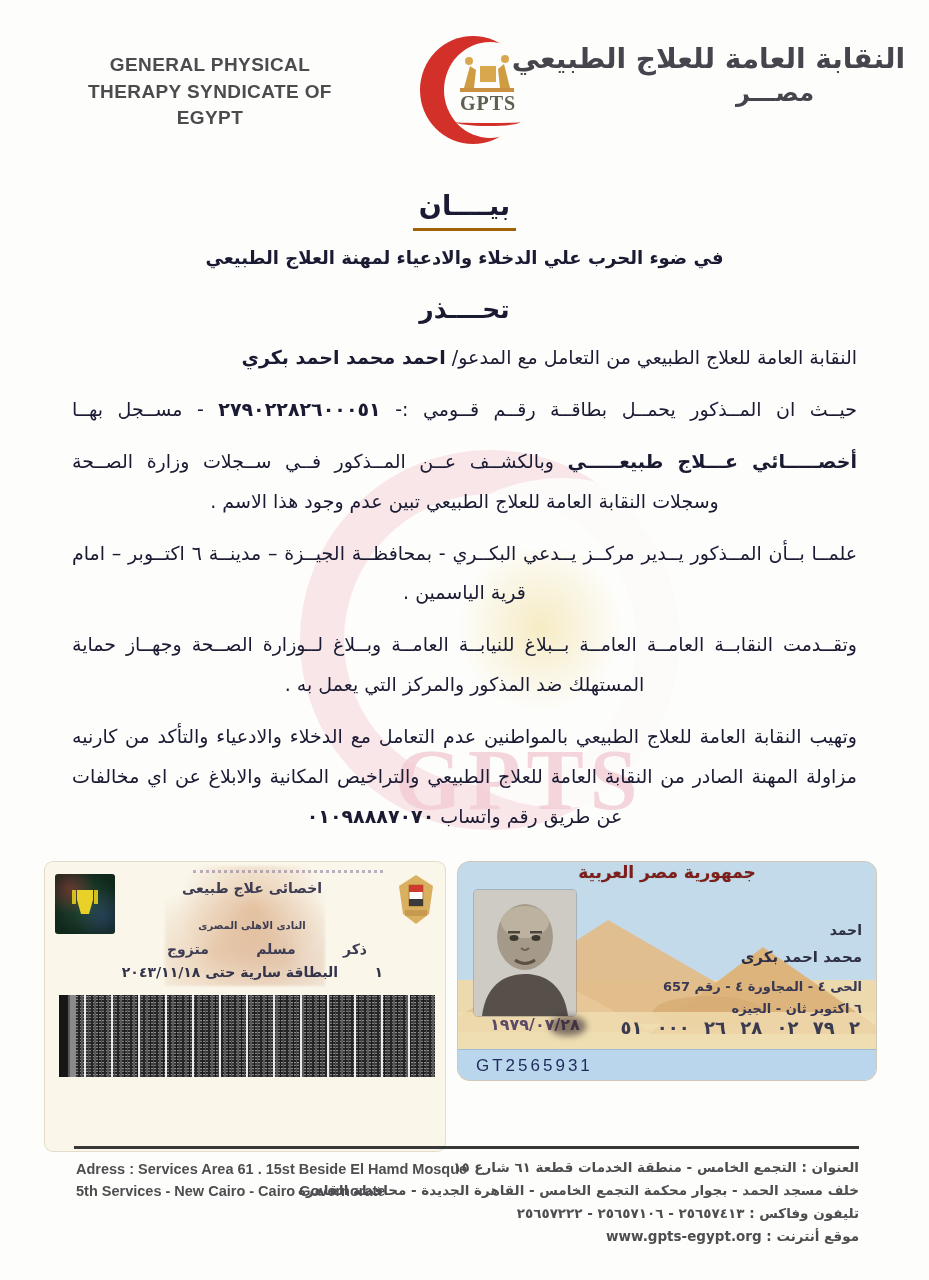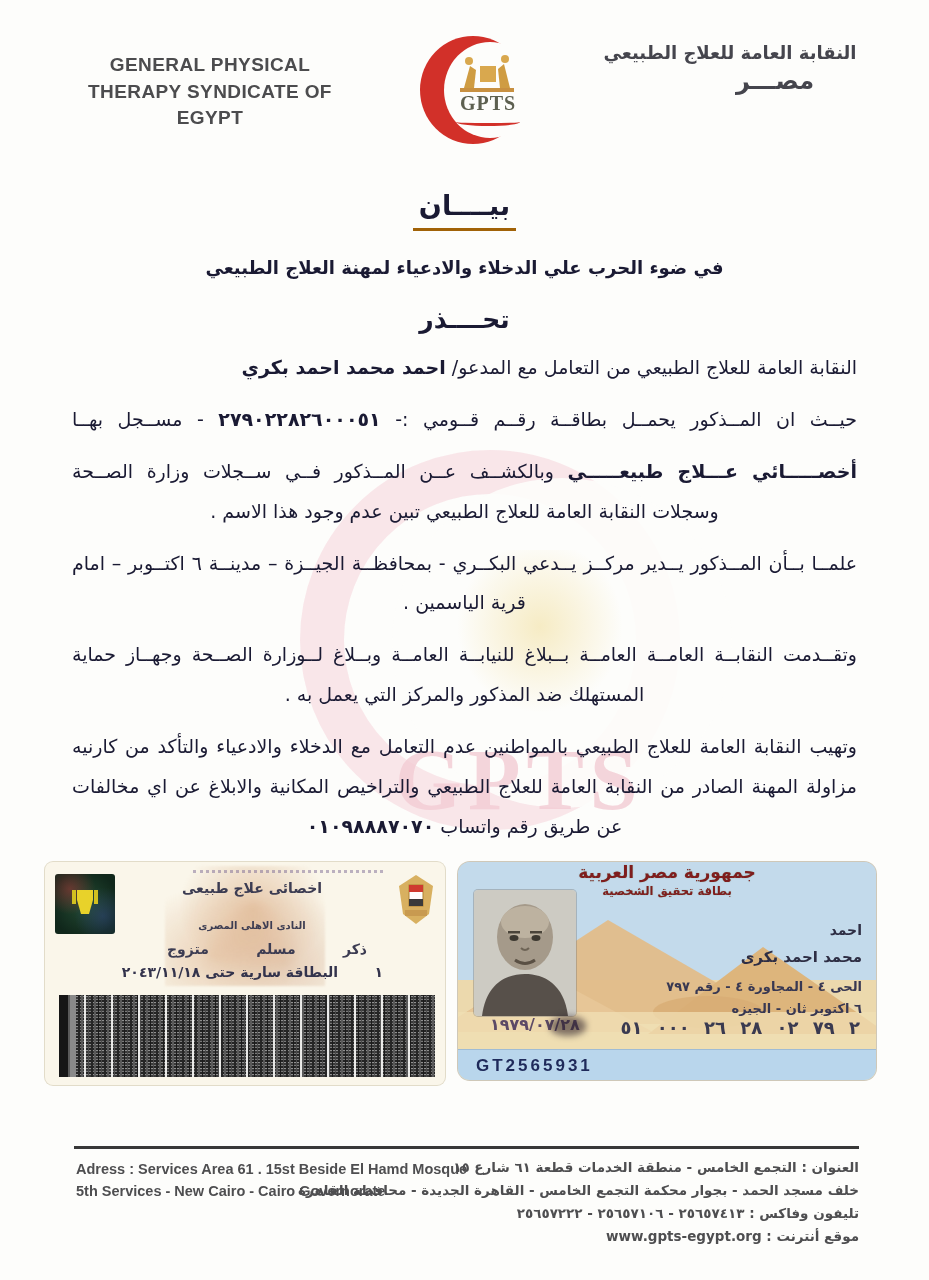--- a/index.html
+++ b/index.html
@@ -22,46 +22,46 @@
   }
   .logo-figs{position:absolute;left:34px;top:12px;width:66px;height:58px;}
   .logo-text{
     position:absolute;left:30px;top:56px;width:76px;text-align:center;
     font-family:"Liberation Serif",serif;font-weight:bold;font-size:20px;
     color:#5d6050;letter-spacing:1px;
   }
   .logo-underline{position:absolute;left:36px;top:82px;width:64px;height:5px;
     border-bottom:3px solid #d23029;border-radius:0 0 50% 50%;}
   .hdr-ar{position:absolute;right:24px;top:42px;width:350px;text-align:center;direction:rtl;color:#45454d;}
-  .hdr-ar .t1{font-size:18px;font-weight:bold;white-space:nowrap;}
+  .hdr-ar .t1{font-size:28px;font-weight:bold;white-space:nowrap;}
   .hdr-ar .t2{font-size:24px;font-weight:bold;margin-top:4px;transform:translateX(45px);letter-spacing:3px;}
   
   .watermark{position:absolute;left:300px;top:430px;width:440px;height:430px;pointer-events:none;z-index:0;}
   .wm-ring{position:absolute;left:0;top:20px;width:380px;height:380px;border-radius:50%;
     border:44px solid #f6d4da;box-sizing:border-box;opacity:.55;}
   .wm-cut{position:absolute;left:92px;top:48px;width:340px;height:330px;border-radius:50%;background:#fdfdfb;opacity:.9;}
   .wm-gold{position:absolute;left:150px;top:120px;width:180px;height:170px;
     background:radial-gradient(ellipse at 50% 45%,rgba(238,214,130,.45),transparent 65%);}
   .wm-text{position:absolute;left:95px;top:300px;font-family:"Liberation Serif",serif;
     font-weight:bold;font-size:86px;letter-spacing:6px;color:#f3ccd4;opacity:.8;}
   
   .stmt{position:absolute;top:190px;right:72px;left:72px;direction:rtl;z-index:2;}
   .stmt-title{text-align:center;font-size:27px;font-weight:bold;}
   .stmt-title span{border-bottom:3px solid #a16207;padding:0 6px 7px;}
-  .stmt-sub{text-align:center;font-size:18px;font-weight:bold;margin-top:36px;}
+  .stmt-sub{text-align:center;font-size:18px;font-weight:bold;margin-top:26px;}
   .warn{text-align:center;font-size:25px;font-weight:bold;margin-top:27px;letter-spacing:1px;}
   .paras{margin-top:14px;font-size:19px;line-height:2.1;text-align:justify;}
   .paras p{margin:0 0 12px;}
   .paras .c{text-align-last:center;}
   .paras .j{text-align-last:justify;}
   .paras strong{font-weight:bold;}
   .p-right{text-align:right;}
   
   .card-back{
-    position:absolute;left:45px;top:862px;width:400px;height:223px;z-index:2;
+    position:absolute;left:45px;top:862px;width:400px;height:289px;z-index:2;
     background:#faf6ea;border-radius:8px;box-shadow:0 0 0 1px #e2dcc9;overflow:hidden;
   }
   .mural{position:absolute;left:120px;top:4px;width:160px;height:120px;filter:blur(1px);
     background:
       radial-gradient(ellipse at 55% 35%,rgba(199,125,66,.38),transparent 60%),
       radial-gradient(ellipse at 30% 75%,rgba(199,125,66,.30),transparent 55%),
       radial-gradient(ellipse at 75% 80%,rgba(178,100,50,.28),transparent 50%);}
   .holo{position:absolute;left:10px;top:12px;width:60px;height:60px;border-radius:3px;
     background:
       radial-gradient(circle at 25% 25%,rgba(180,60,60,.5),transparent 40%),
@@ -100,21 +100,21 @@
   .ln{font-size:15px;margin-top:10px;}
   .addr{font-size:13px;margin-top:10px;line-height:1.7;color:#383852;}
   .birth{position:absolute;left:32px;bottom:46px;font-size:16px;font-weight:bold;color:#5c4a66;letter-spacing:2px;}
   .smudge{position:absolute;left:92px;bottom:44px;width:36px;height:20px;background:rgba(40,30,40,.55);
     border-radius:45%;filter:blur(3px);}
   .natid{position:absolute;right:16px;bottom:42px;font-size:18px;font-weight:bold;color:#3a3a50;
     letter-spacing:4px;word-spacing:8px;direction:rtl;}
   .front-strip{position:absolute;left:0;right:0;bottom:0;height:30px;background:#b9d6ec;
     border-top:1px solid rgba(120,150,180,.4);}
   .serial{position:absolute;left:18px;bottom:4px;font-family:"Liberation Sans",sans-serif;
-    font-size:17px;font-weight:bold;color:#1f2a5a;letter-spacing:3px;margin-top:42px;}
+    font-size:17px;font-weight:normal;color:#1f2a5a;letter-spacing:3px;margin-top:42px;}
   
   .footer-rule{position:absolute;left:74px;right:70px;top:1146px;height:3px;background:#383838;z-index:2;}
   .footer-en{position:absolute;left:76px;top:1158px;z-index:2;
     font-family:"Liberation Sans",sans-serif;font-weight:bold;font-size:14.5px;
     line-height:1.55;color:#4e4e50;}
   .footer-ar{position:absolute;right:70px;top:1156px;z-index:2;direction:rtl;text-align:right;
     font-weight:bold;font-size:13.5px;line-height:1.7;color:#4e4e50;}
 </style>
 </head>
 <body>
@@ -202,41 +202,40 @@
       <rect x="0" y="0" width="418" height="218" fill="#c3daeb"></rect>
       <rect x="0" y="118" width="418" height="100" fill="#ecd9ad"></rect>
       <polygon points="150,58 330,162 -10,162" fill="#e2bd8a" opacity="0.95"></polygon>
       <polygon points="305,85 430,172 190,172" fill="#ddb57c"></polygon>
       <polygon points="80,108 195,170 -25,170" fill="#e7c697"></polygon>
       <ellipse cx="250" cy="150" rx="55" ry="16" fill="#d8ad74" opacity="0.8"></ellipse>
       <rect x="0" y="150" width="418" height="68" fill="#f0dfb4" opacity="0.75"></rect>
     </svg>
     <div class="front-head">
       <div class="h1">جمهورية مصر العربية</div>
-      <div class="h2">بطاقة تحقيق الشخصية</div>
     </div>
     <div class="photo">
       <svg width="102" height="126" viewBox="0 0 102 126">
         <rect x="0" y="0" width="102" height="126" fill="#cdcbc3"></rect>
         <ellipse cx="51" cy="47" rx="28" ry="33" fill="#a59a8a"></ellipse>
         <ellipse cx="51" cy="32" rx="24" ry="16" fill="#bdb2a0"></ellipse>
         <ellipse cx="40" cy="48" rx="4.5" ry="3" fill="#3c3830"></ellipse>
         <ellipse cx="62" cy="48" rx="4.5" ry="3" fill="#3c3830"></ellipse>
         <rect x="34" y="41" width="12" height="2.5" fill="#4a443a"></rect>
         <rect x="56" y="41" width="12" height="2.5" fill="#4a443a"></rect>
         <path d="M47 58 q4 4 8 0" stroke="#6e6456" stroke-width="2" fill="none"></path>
         <path d="M41 70 q10 7 20 0" stroke="#5a5044" stroke-width="3" fill="none"></path>
         <path d="M8 126 C12 94 32 84 51 84 C70 84 90 94 94 126 Z" fill="#57504a"></path>
       </svg>
     </div>
     <div class="front-id-block">
       <div class="fn">احمد</div>
       <div class="ln">محمد احمد بكرى</div>
       <div class="addr">
-        <div>الحى ٤ - المجاورة ٤ - رقم ٧٩٧</div>
+        <div>الحى ٤ - المجاورة ٤ - رقم 657</div>
         <div>٦ اكتوبر ثان - الجيزه</div>
       </div>
     </div>
     <div class="birth">١٩٧٩/٠٧/٢٨</div>
     <div class="smudge"></div>
     <div class="natid">٢ ٧٩ ٠٢ ٢٨ ٢٦ ٠٠٠ ٥١</div>
     <div class="front-strip"></div>
     <div class="serial">GT2565931</div>
   </div>
 

